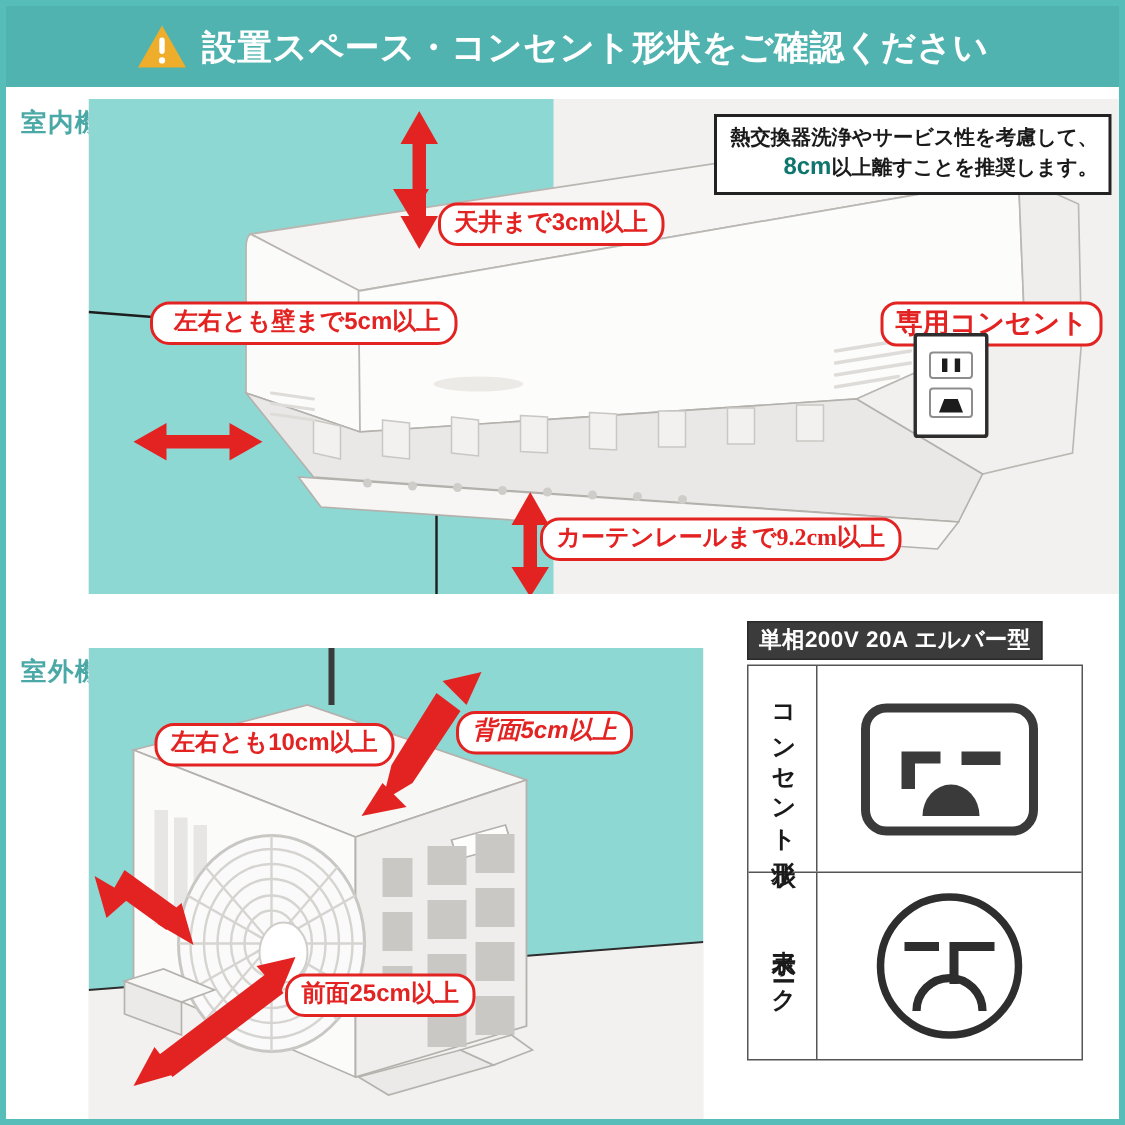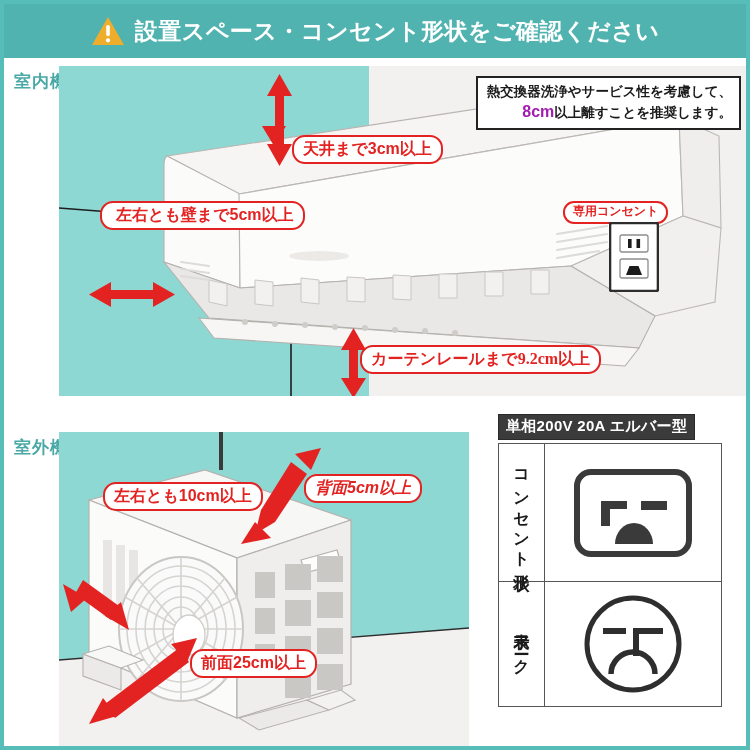--- a/index.html
+++ b/index.html
@@ -74,39 +74,39 @@
     font-size: 16px;
     font-weight: bold;
     white-space: nowrap;
     padding: 3px 9px 4px 9px;
     line-height: 1.15;
     letter-spacing: 0px;
   }
   #pill-ceiling  { left: 288px; top: 96px; margin-top: 35px; }
   #pill-sides    { left: 96px;  top: 197px; padding-left: 14px; }
   #pill-curtain  { left: 356px; top: 341px; font-family: Liberation Serif, serif; }
-  #pill-outlet   { left: 559px; top: 197px; font-size: 12px; border-radius: 11px; padding: 2px 8px 3px 8px;}
+  #pill-outlet   { left: 583px; top: 197px; font-size: 18px; border-radius: 11px; padding: 2px 8px 3px 8px;}
   #pill-lr10     { left: 99px;  top: 478px; }
   #pill-back5    { left: 300px; top: 470px; font-style: italic; }
   #pill-front25  { left: 186px; top: 645px; }
 
   
   #note-box {
     position: absolute; left: 472px; top: 72px;
     width: 265px;
     background: #ffffff;
     border: 2px solid #222222;
     padding: 5px 7px 6px 8px;
     line-height: 1.32;
     text-align: right;
   }
   #note-box .nline {
     font-size: 13.5px; color: #1a1a1a; font-weight: bold; white-space: nowrap;
   }
-  #note-box .nred { color: #a21caf; font-size: 16px; font-weight: bold; }
+  #note-box .nred { color: #0f766e; font-size: 16px; font-weight: bold; }
 
   
   #outlet-illus { position:absolute; left: 605px; top: 218px; display:block; }
 
   
   #spec-panel { position:absolute; left: 494px; top: 410px; width: 258px; }
   #spec-title {
     display:inline-block;
     background: #3b3b3b;
     color: #ffffff;

